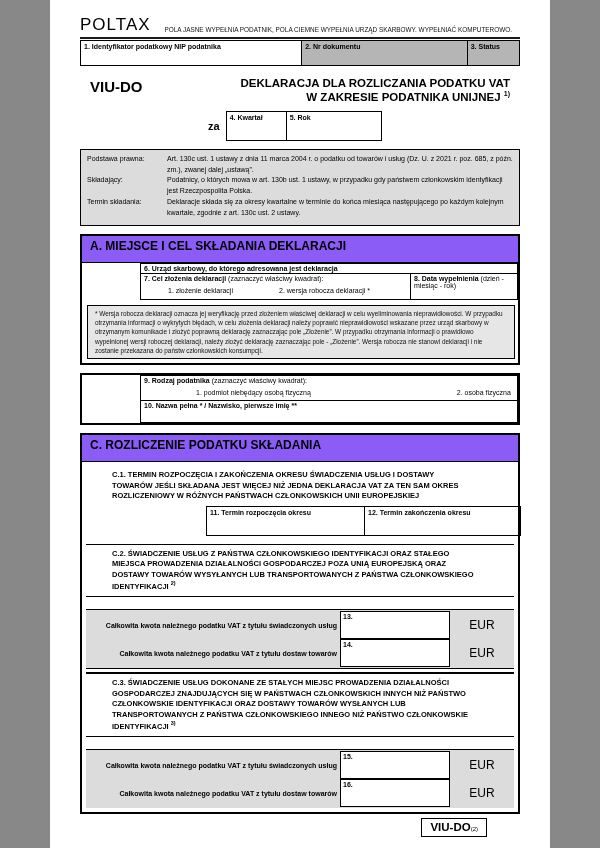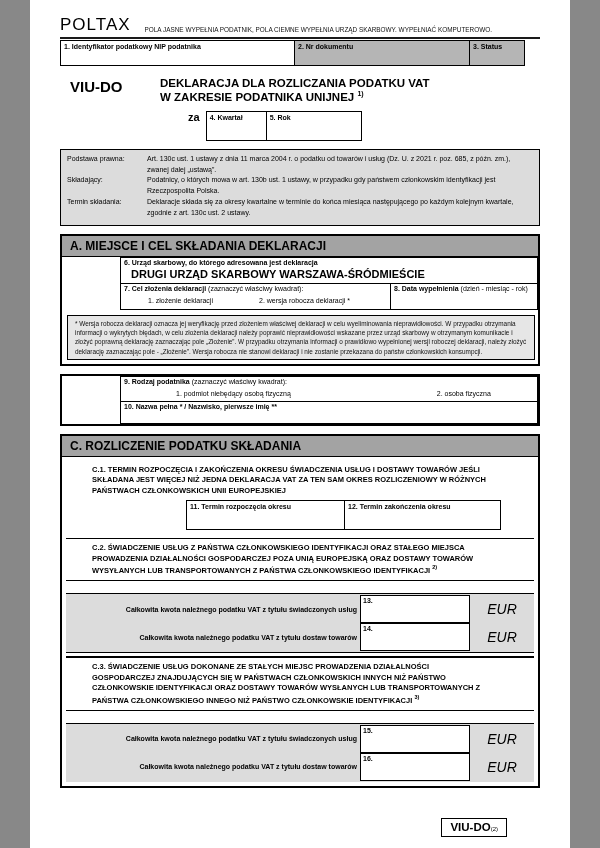--- a/index.html
+++ b/index.html
@@ -1,56 +1,56 @@
 <!DOCTYPE html>
 <html><head>
 <meta charset="utf-8">
 <style>
   * { margin:0; padding:0; box-sizing:border-box; }
   html,body { background:#888; }
   .page {
-    width:540px; height:848px; margin:0 auto; background:#fff; color:#000;
+    width:500px; height:848px; margin:0 auto; background:#fff; color:#000;
     font-family:"Liberation Sans", sans-serif; position:relative; overflow:hidden;
   }
   .content { margin:0 30px; }
 
   
   .brand-row { display:flex; align-items:flex-end; padding-top:15px; border-bottom:2px solid #1a1a1a; padding-bottom:2px; }
   .brand { font-size:17px; letter-spacing:1px; font-weight:400; }
   .brand-caption { font-size:6.4px; margin-left:14px; padding-bottom:2px; color:#111; }
 
   
   .id-row { display:flex; margin-top:1px; height:26px; }
   .id-cell { border:1px solid #000; padding:2px 3px; font-size:7px; font-weight:bold; }
   .id-cell + .id-cell { border-left:none; }
   .c-nip { width:235px; background:#fff; }
   .c-doc { width:175px; background:#b5b5b5; }
   .c-status { width:55px; background:#b5b5b5; }
 
   
   .title-block { display:flex; margin-top:10px; }
   .form-code { width:100px; font-size:15px; font-weight:bold; padding-left:10px; padding-top:2px; }
-  .title-center { width:330px; text-align:left; font-weight:bold; font-size:11.5px; line-height:1.25; }
+  .title-center { width:330px; text-align:right; font-weight:bold; font-size:11.5px; line-height:1.25; }
   .title-center sup { font-size:7px; font-weight:bold; }
-  .za-row { display:flex; align-items:flex-start; margin:6px 0 0 128px; }
+  .za-row { display:flex; align-items:center; margin:6px 0 0 128px; }
   .za-label { font-weight:bold; font-size:11px; margin-right:6px; }
   .period-sel { display:flex; border:1.5px solid #000; height:30px; width:156px; background:#fff; }
   .period-sel .cell { font-size:7px; font-weight:bold; padding:2px 3px; }
   .cell-q { width:60px; border-right:1px solid #000; }
   .cell-y { width:94px; }
 
   
   .legal-box { margin-top:8px; border:1px solid #000; background:#dcdcdc; padding:4px 6px 6px 6px; }
   .legal-row { display:flex; font-size:7px; line-height:1.55; }
   .legal-label { width:80px; flex:none; }
   .legal-text { flex:1; }
 
   
   .section { border:2px solid #000; margin-top:8px; background:#fff; }
-  .section-header { background:#a3a3a3; border-bottom:1px solid #000; font-size:12px; font-weight:bold; padding:3px 6px 3px 8px; }
+  .section-header { background:#8b5cf6; border-bottom:1px solid #000; font-size:12px; font-weight:bold; padding:3px 6px 9px 8px; }
   .section-body { padding:0 0 0 58px; }
 
   .fieldbox { border:1px solid #000; border-top:none; }
   .fieldbox.first { border-top:1px solid #000; margin-top:0; }
   .flabel { font-size:7px; font-weight:bold; padding:1px 3px; }
   .fnote { font-weight:normal; }
 
   .f6-value { font-size:11px; font-weight:bold; padding:1px 3px 3px 10px; }
 
   .f78-row { display:flex; }
@@ -78,21 +78,21 @@
   .period-box { display:flex; border:1px solid #000; width:315px; height:30px; }
   .period-box .cell { font-size:7px; font-weight:bold; padding:2px 3px; }
   .pcell-1 { width:158px; border-right:1px solid #000; }
   .pcell-2 { flex:1; }
 
   .empty-strip { height:13px; border-top:1px solid #000; background:#fff; }
   .amount-rows { background:#dcdcdc; border-top:1px solid #000; padding:1px 0; }
   .amount-row { display:flex; align-items:stretch; height:28px; }
   .amount-label { flex:1; display:flex; align-items:center; justify-content:flex-end; text-align:right; font-size:7px; font-weight:bold; padding-right:3px; }
   .amount-box { width:110px; background:#fff; border:1px solid #000; font-size:7px; font-weight:bold; padding:1px 2px; }
-  .amount-cur { width:64px; display:flex; align-items:center; justify-content:center; font-size:14px;font-style:italic; }
+  .amount-cur { width:64px; display:flex; align-items:center; justify-content:center; font-size:12px; }
 
   
   .footer-code { position:absolute; right:63px; bottom:11px; border:1px solid #000; padding:2px 8px 3px 8px; font-weight:bold; font-size:11.5px; background:#fff; }
   .footer-code .pg { font-weight:normal; font-size:6px; }
 </style>
 </head>
 <body>
 
 <div class="page">
   <div class="content">
@@ -148,21 +148,20 @@
         <div class="legal-label">Termin składania:</div>
         <div class="legal-text">Deklaracje składa się za okresy kwartalne w terminie do końca miesiąca następującego po każdym kolejnym kwartale, zgodnie z art. 130c ust. 2 ustawy.</div>
       </div>
     </div>
 
     <div class="section">
       <div class="section-header">A. MIEJSCE I CEL SKŁADANIA DEKLARACJI</div>
       <div class="section-body">
         <div class="fieldbox first">
           <div class="flabel">6. Urząd skarbowy, do którego adresowana jest deklaracja</div>
-          <div class="f6-value">DRUGI URZĄD SKARBOWY WARSZAWA-ŚRÓDMIEŚCIE</div>
         </div>
         <div class="fieldbox f78-row">
           <div class="f7">
             <div class="flabel">
               <span>7. Cel złożenia deklaracji</span>&nbsp;<span class="fnote">(zaznaczyć właściwy kwadrat):</span>
             </div>
             <div class="opts">
               <span class="opt">1. złożenie deklaracji</span>
               <span class="opt">2. wersja robocza deklaracji *</span>
             </div>

